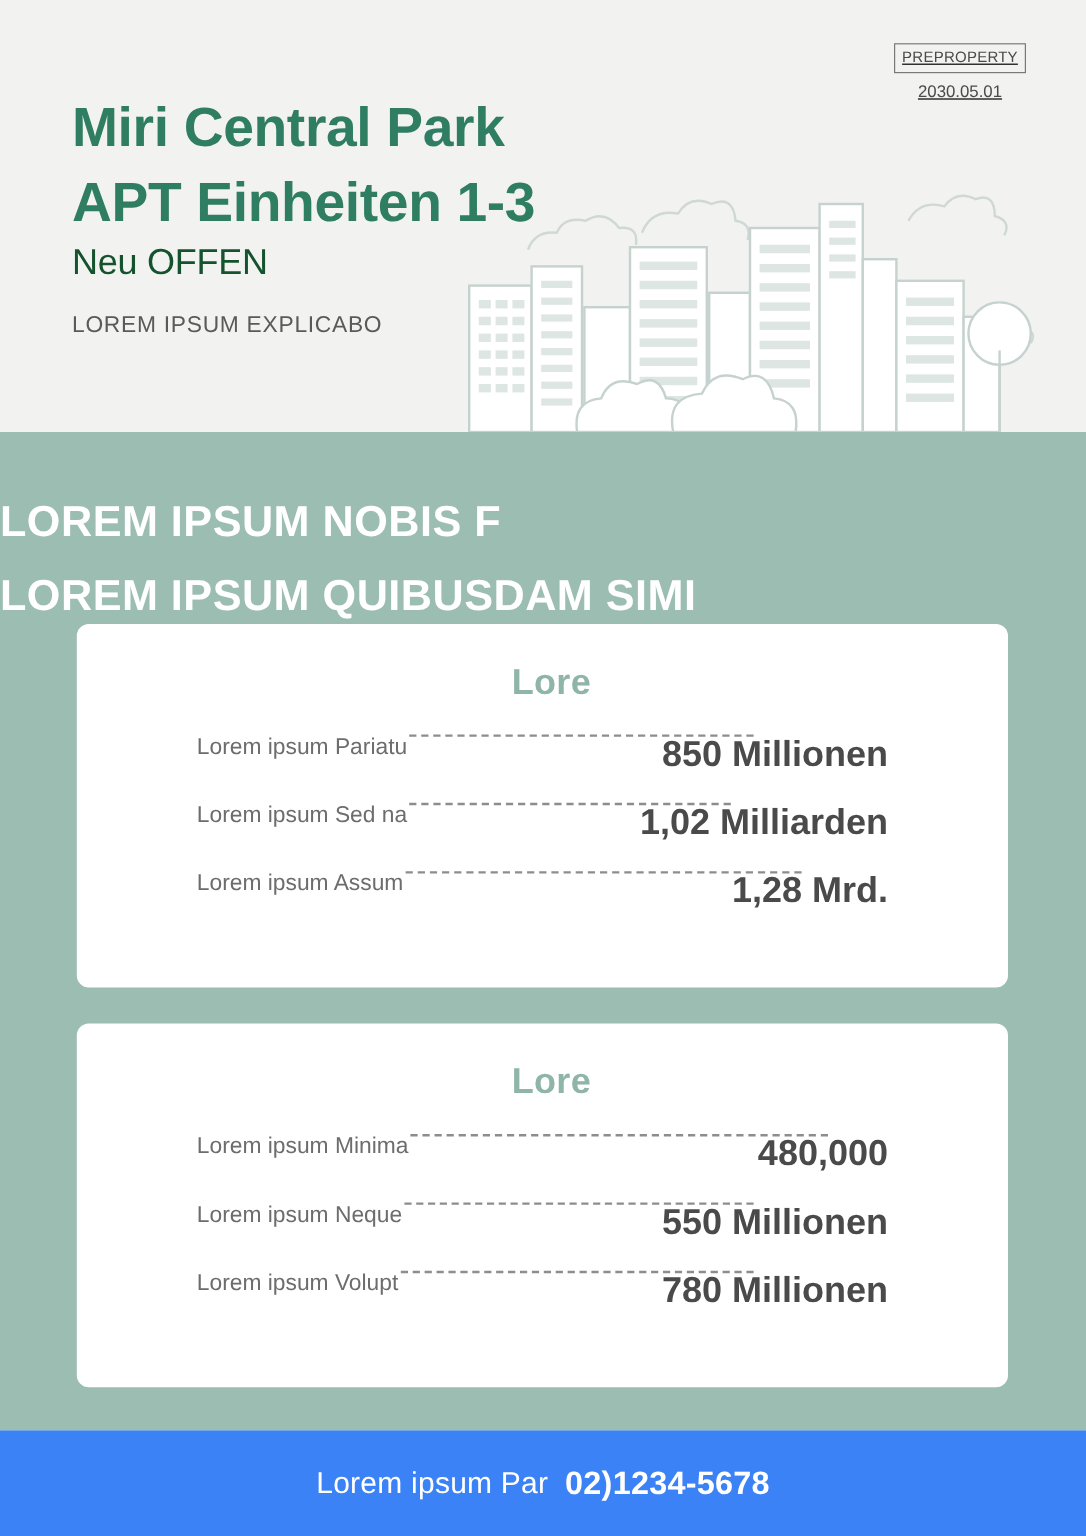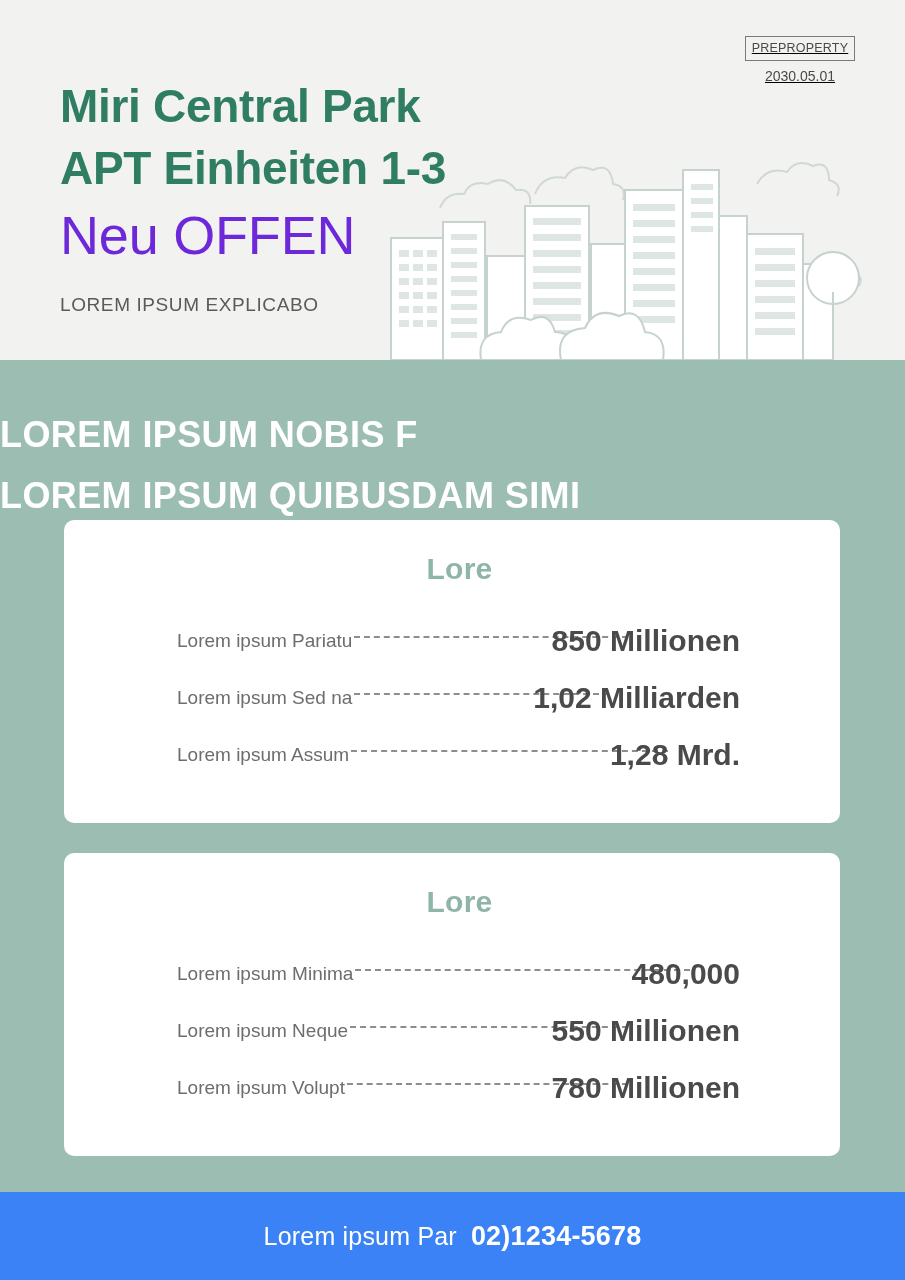--- a/index.html
+++ b/index.html
@@ -63,23 +63,23 @@
   }
   .title-line1, .title-line2 {
     font-size: 46px;
     font-weight: bold;
     color: #2f7d63;
     line-height: 1.34;
     letter-spacing: -0.3px;
     white-space: nowrap;
   }
   .title-line3 {
-    font-size: 54px;
+    font-size: 30px;
     font-weight: 400;
-    color: #6d28d9;
+    color: #14532d;
     line-height: 1.34;
     letter-spacing: -0.2px;
     white-space: nowrap;
   }
   .subtitle {
     margin-top: 22px;
     font-size: 19px;
     color: #5a5a5a;
     letter-spacing: 0.6px;
     white-space: nowrap;
@@ -135,23 +135,22 @@
     letter-spacing: 0.3px;
     margin-left: 15px;
   }
 
   .rows {
     margin-top: 26px;
     padding: 0 100px 0 100px;
   }
   .row {
     display: flex;
-    align-items: center;
+    align-items: flex-start;
     height: 57px;
-    margin-left: 13px;
   }
   .row-label {
     font-size: 19px;
     color: #6d6d6d;
     white-space: nowrap;
   }
   .row-dots {
     flex: 1 1 auto;
     border-bottom: 2px dashed #8d8d8d;
     margin: 0 2px 7px 2px;

